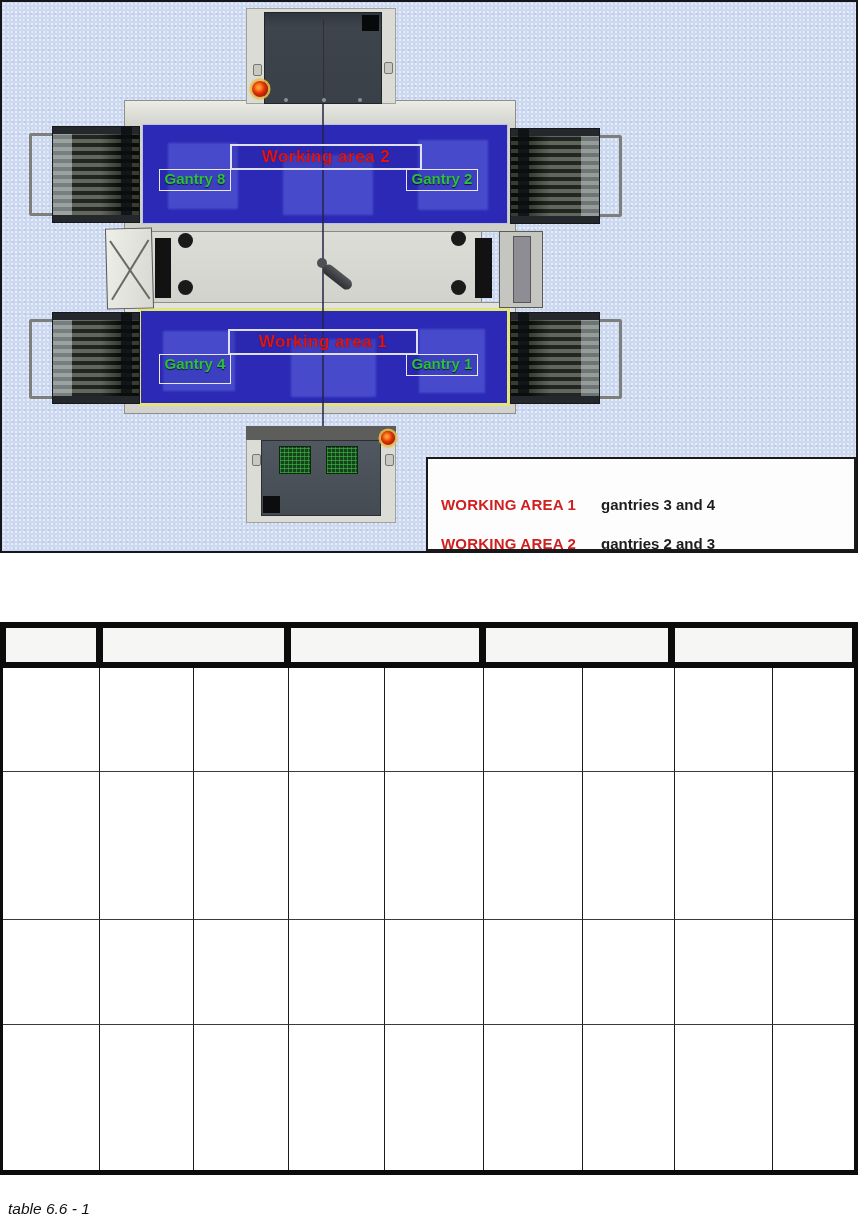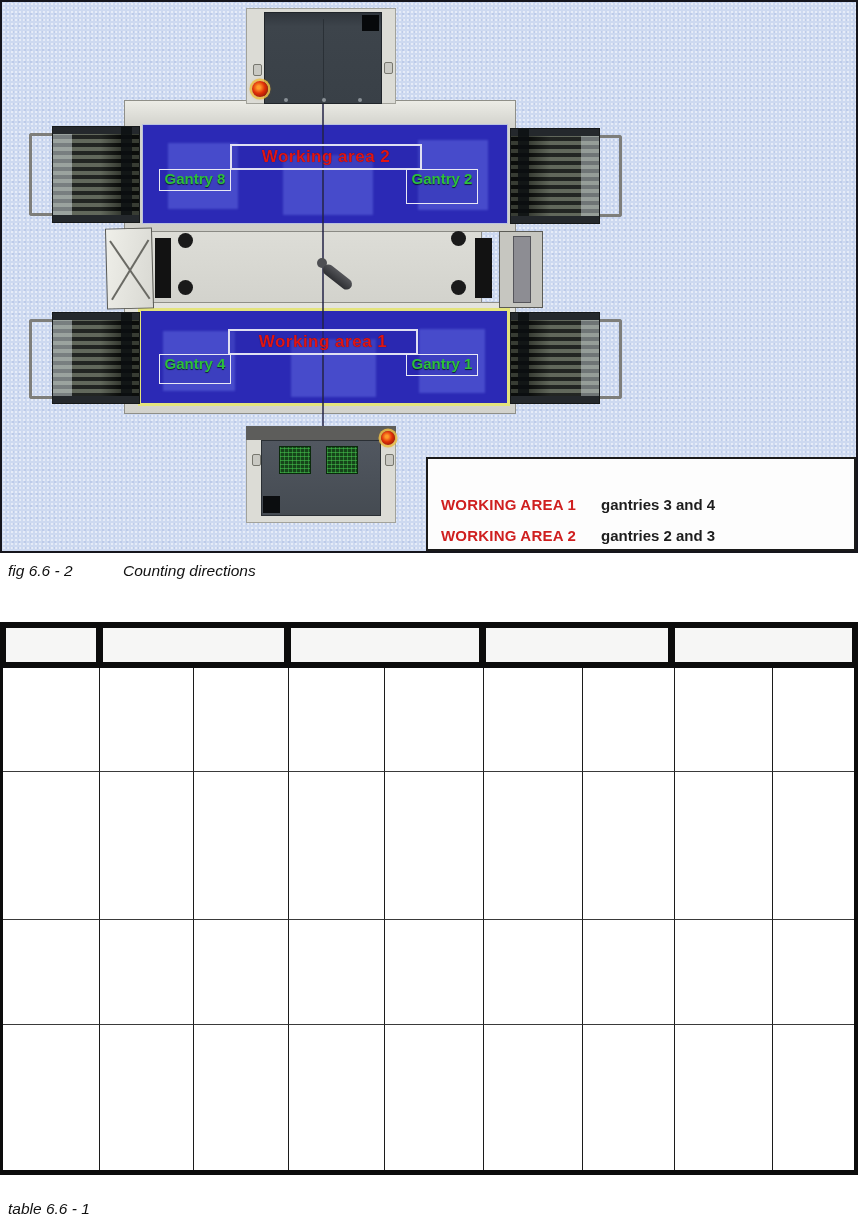--- a/index.html
+++ b/index.html
@@ -37,21 +37,21 @@
 
   .wa-label { z-index:6; border:2px solid #dfdff2; background:rgba(40,40,170,.35);
     color:#e01414; font-weight:bold; font-size:17px; line-height:22px; text-align:center;
     text-shadow:0 0 1px rgba(0,0,0,.6); letter-spacing:.5px;}
   .wa2-label { left:228px; top:142px; width:192px; height:26px; }
   .wa1-label { left:226px; top:327px; width:190px; height:26px; }
   .gantry { z-index:6; border:1.5px solid #e9e9f5; background:rgba(35,35,165,.3);
     color:#2cc03c; font-weight:bold; font-size:15px; line-height:18px; text-align:center;
     text-shadow:0 1px 1px rgba(0,0,0,.7);}
   .g3 { left:157px; top:167px; width:72px; height:22px; }
-  .g2 { left:404px; top:167px; width:72px; height:35px; }
+  .g2 { left:404px; top:167px; width:72px; height:22px; }
   .g4 { left:157px; top:352px; width:72px; height:30px; }
   .g1 { left:404px; top:352px; width:72px; height:22px; }
 
   
   .top-frame { left:244px; top:6px; width:150px; height:96px; background:#dcdcd6; border:1px solid #a2a29a; z-index:4;}
   .top-panel { left:262px; top:10px; width:118px; height:92px; background:linear-gradient(#30363d,#3d444b 15%,#394047); border:1px solid #20252a; z-index:5;}
   .top-panel .divider { position:absolute; left:50%; top:6px; bottom:6px; width:1px; background:#2a3036; }
   .top-blacksq { left:360px; top:13px; width:17px; height:16px; background:#07090b; z-index:6;}
   .screw { position:absolute; width:4px; height:4px; border-radius:50%; background:#8a9096; z-index:6;}
   .btn-red { border-radius:50%;
@@ -99,21 +99,21 @@
   .hframe { border:3px solid #7e7e7a; background:transparent; z-index:2; }
   .hframe.left  { border-right:none; border-radius:3px 0 0 3px; }
   .hframe.right { border-left:none; border-radius:0 3px 3px 0; }
 
   
   .infobox { left:424px; top:455px; right:0; bottom:0; background:#fdfdfd; border:2px solid #1a1a1a; z-index:8; }
   .infobox .intro { position:absolute; left:8px; top:8px; font-size:16px; color:#2b2b2b; letter-spacing:-.2px; }
   .infobox .arearow { position:absolute; left:13px; font-size:15px; font-weight:bold; }
   .infobox .arearow .area { color:#cf1f1f; display:inline-block; width:160px; letter-spacing:.2px; }
   .infobox .arearow .gant { color:#1d1d1d; }
-  .row-a1 { top:37px; } .row-a2 { top:68px; }
+  .row-a1 { top:37px; } .row-a2 { top:76px; }
 
   
   .fig-caption { position:absolute; left:8px; top:562px; font-style:italic; font-size:15.5px; color:#111; }
   .fig-caption .cap-id { display:inline-block; width:115px; }
   .tbl-caption { position:absolute; left:8px; top:1200px; font-style:italic; font-size:15.5px; color:#111; }
 
   
   .dtable { position:absolute; left:0; top:622px; width:858px; height:553px; box-sizing:border-box; }
   .thead { position:absolute; left:0; top:0; width:858px; height:46px; box-sizing:border-box;
     background:#0c0c0c; display:grid; grid-template-columns:90px 181px 188px 182px 1fr;
@@ -216,23 +216,20 @@
     <div class="abs infobox">
       <div class="arearow row-a1">
         <span class="area">WORKING AREA 1</span><span class="gant">gantries 3 and 4</span>
       </div>
       <div class="arearow row-a2">
         <span class="area">WORKING AREA 2</span><span class="gant">gantries 2 and 3</span>
       </div>
     </div>
   </div>
 
-  <div class="fig-caption">
-    <span class="cap-id">fig 6.6 - 2</span><span>Counting directions</span>
-  </div>
 
   <div class="dtable">
     <div class="thead">
       <div class="hcell"></div>
       <div class="hcell"></div>
       <div class="hcell"></div>
       <div class="hcell"></div>
       <div class="hcell"></div>
     </div>
     <div class="tbody">

